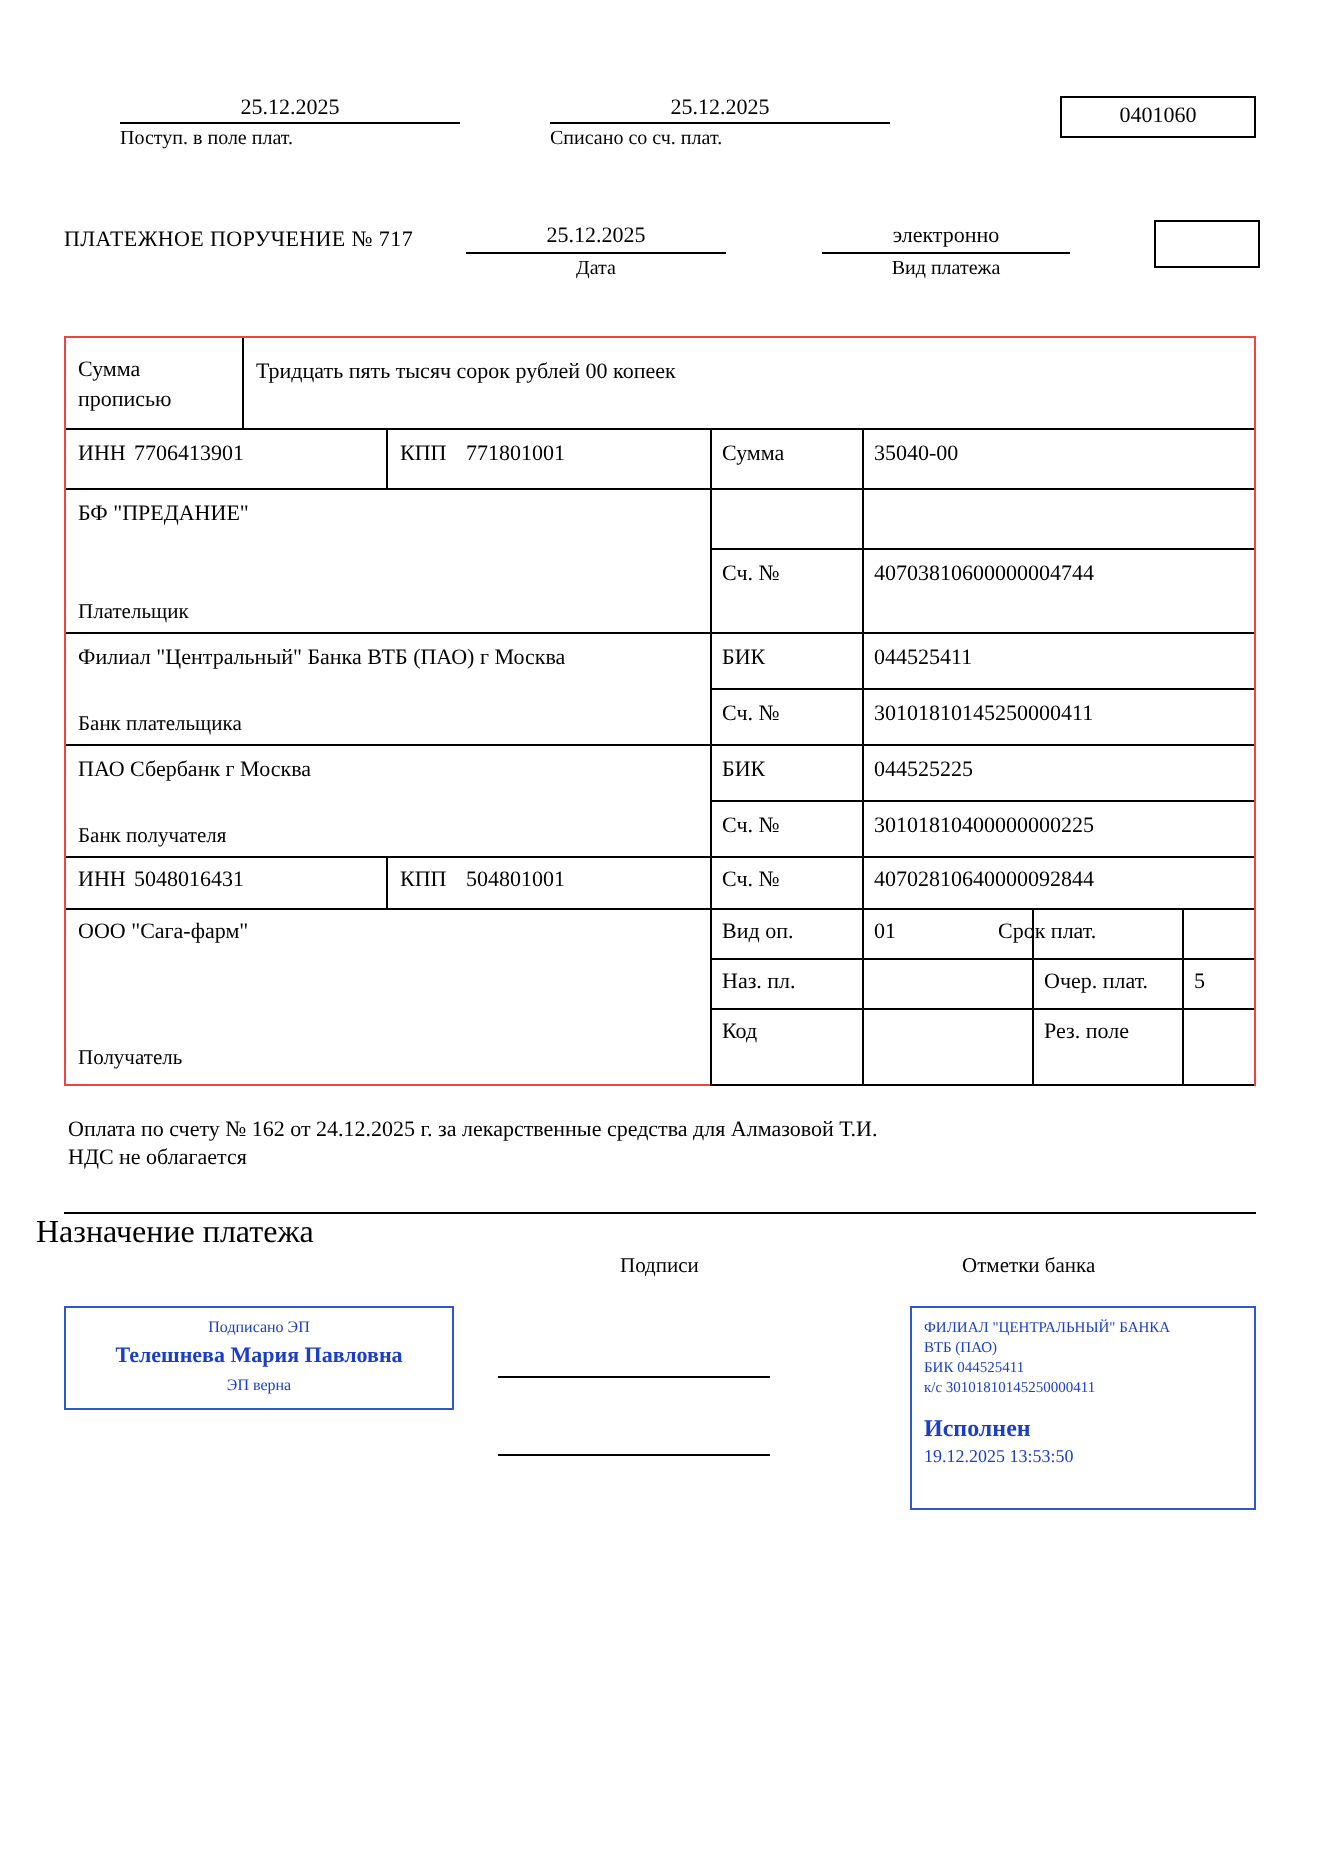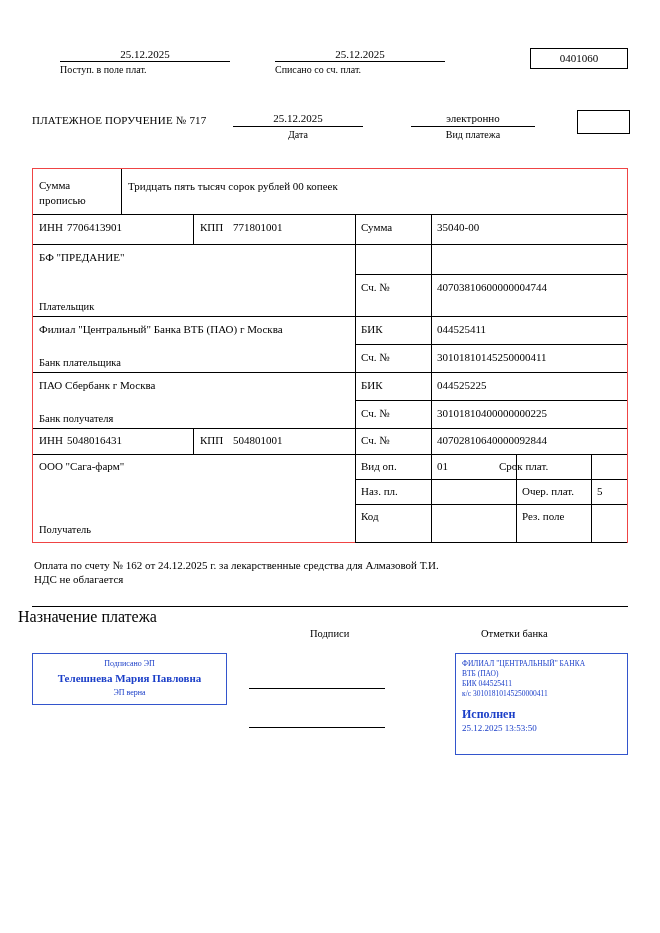--- a/index.html
+++ b/index.html
@@ -311,16 +311,16 @@
 
   <div class="sig-line" style="top:688px;"></div>
   <div class="sig-line" style="top:727px;"></div>
 
   <div class="bankstamp">
     <div>ФИЛИАЛ "ЦЕНТРАЛЬНЫЙ" БАНКА</div>
     <div>ВТБ (ПАО)</div>
     <div>БИК 044525411</div>
     <div>к/с 30101810145250000411</div>
     <div class="executed">Исполнен</div>
-    <div class="ts">25.12.2025 13:53:50</div>
+    <div class="ts">19.12.2025 13:53:50</div>
   </div>
 
 </div>
 
 </body></html>

